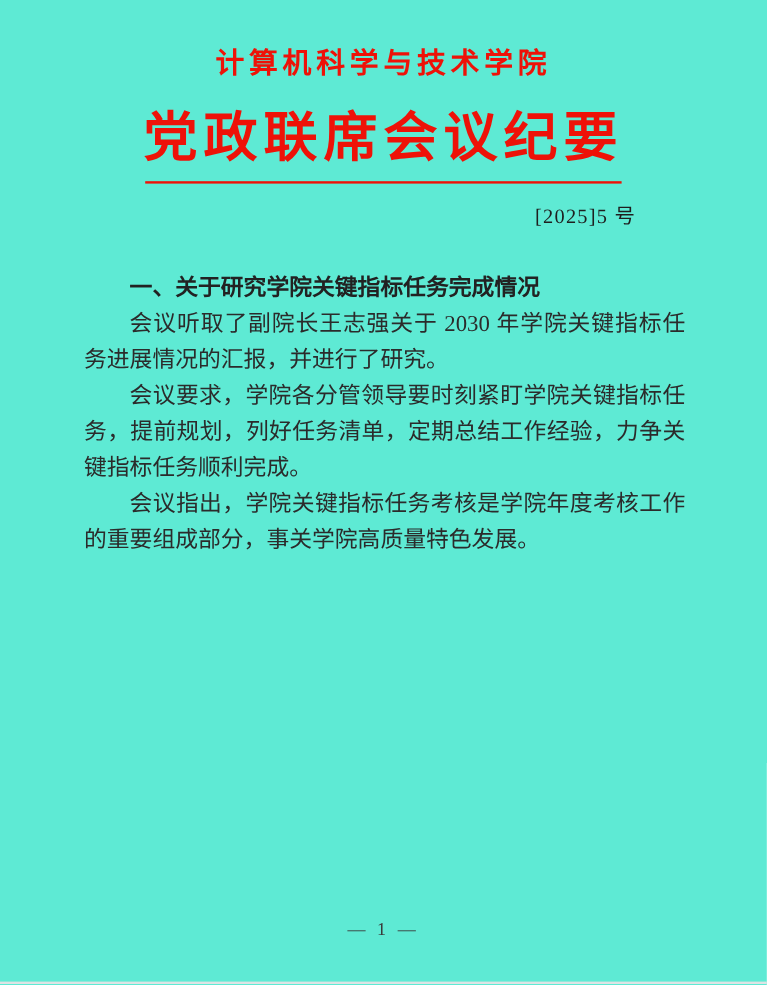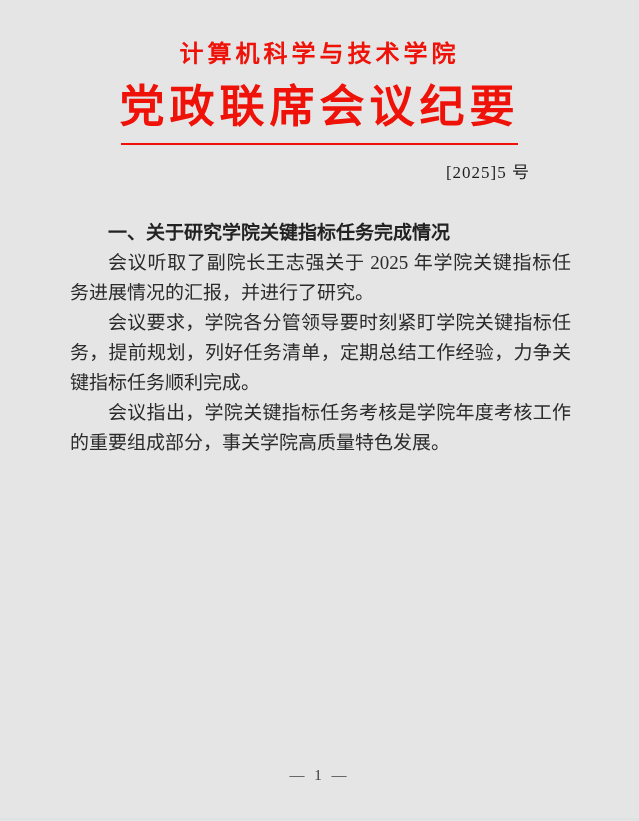--- a/index.html
+++ b/index.html
@@ -10,32 +10,32 @@
     position: relative;
     overflow: hidden;
     font-family: "Liberation Serif", serif;
     color: var(--body-text, #2b2b2b);
   }
   .page {
     width: 639px;
     height: 821px;
     position: relative;
     padding-top: 40px;
-    background: #e5e5e5;
+    background: #5eead4;
   }
   .org-name {
     text-align: center;
     color: var(--accent-red, #ee1208);
     font-weight: bold;
     font-size: 24px;
     letter-spacing: 4px;
     line-height: 28px;
   }
   .doc-title {
-    margin-top: 14px;
+    margin-top: 22px;
     text-align: center;
     color: var(--accent-red, #ee1208);
     font-weight: bold;
     font-size: 45px;
     letter-spacing: 5px;
     line-height: 50px;
   }
   .title-rule {
     width: 397px;
     height: 2px;
@@ -95,21 +95,21 @@
   <div class="org-name">计算机科学与技术学院</div>
 
   <div class="doc-title">党政联席会议纪要</div>
 
   <div class="title-rule"></div>
 
   <div class="issue-number">[2025]5 号</div>
 
   <div class="content">
     <p class="section-heading">一、关于研究学院关键指标任务完成情况</p>
-    <p>会议听取了副院长王志强关于 2025 年学院关键指标任务进展情况的汇报，并进行了研究。</p>
+    <p>会议听取了副院长王志强关于 2030 年学院关键指标任务进展情况的汇报，并进行了研究。</p>
     <p>会议要求，学院各分管领导要时刻紧盯学院关键指标任务，提前规划，列好任务清单，定期总结工作经验，力争关键指标任务顺利完成。</p>
     <p>会议指出，学院关键指标任务考核是学院年度考核工作的重要组成部分，事关学院高质量特色发展。</p>
   </div>
 
   <div class="page-number">— 1 —</div>
 
   <div class="bottom-edge-line"></div>
 
 </div>
 

